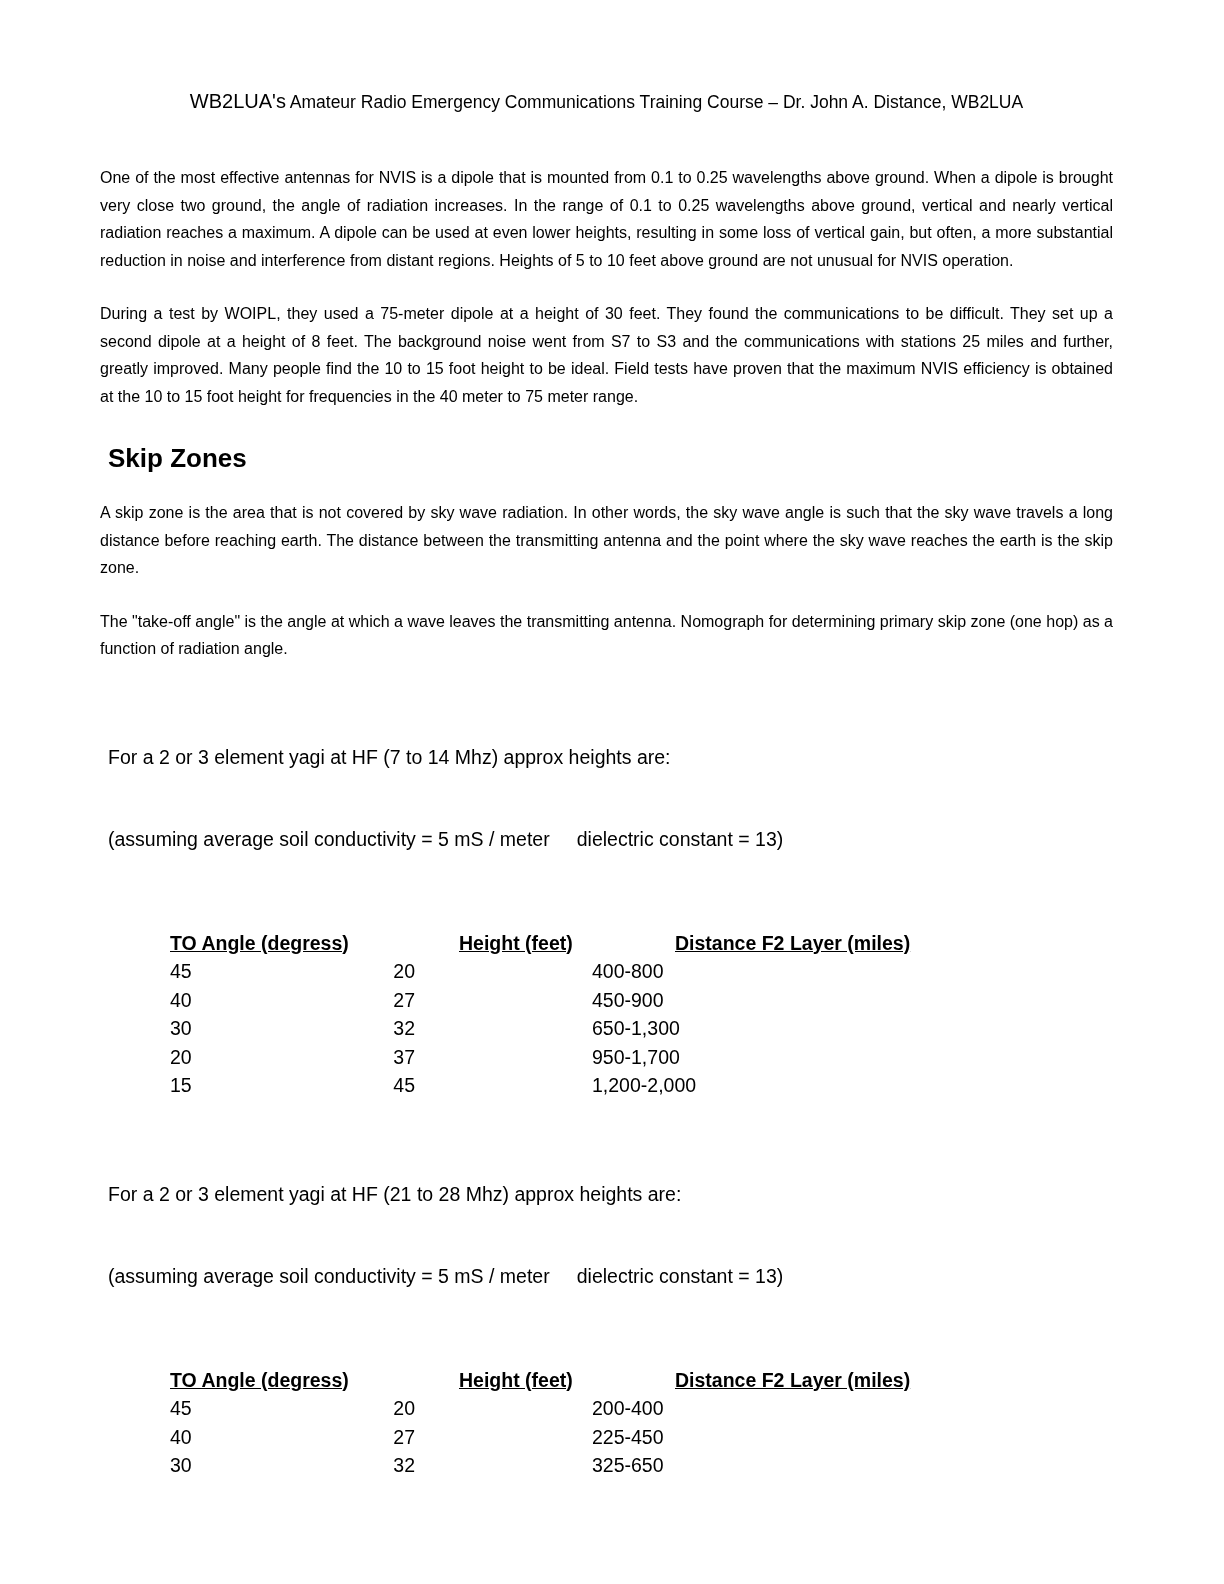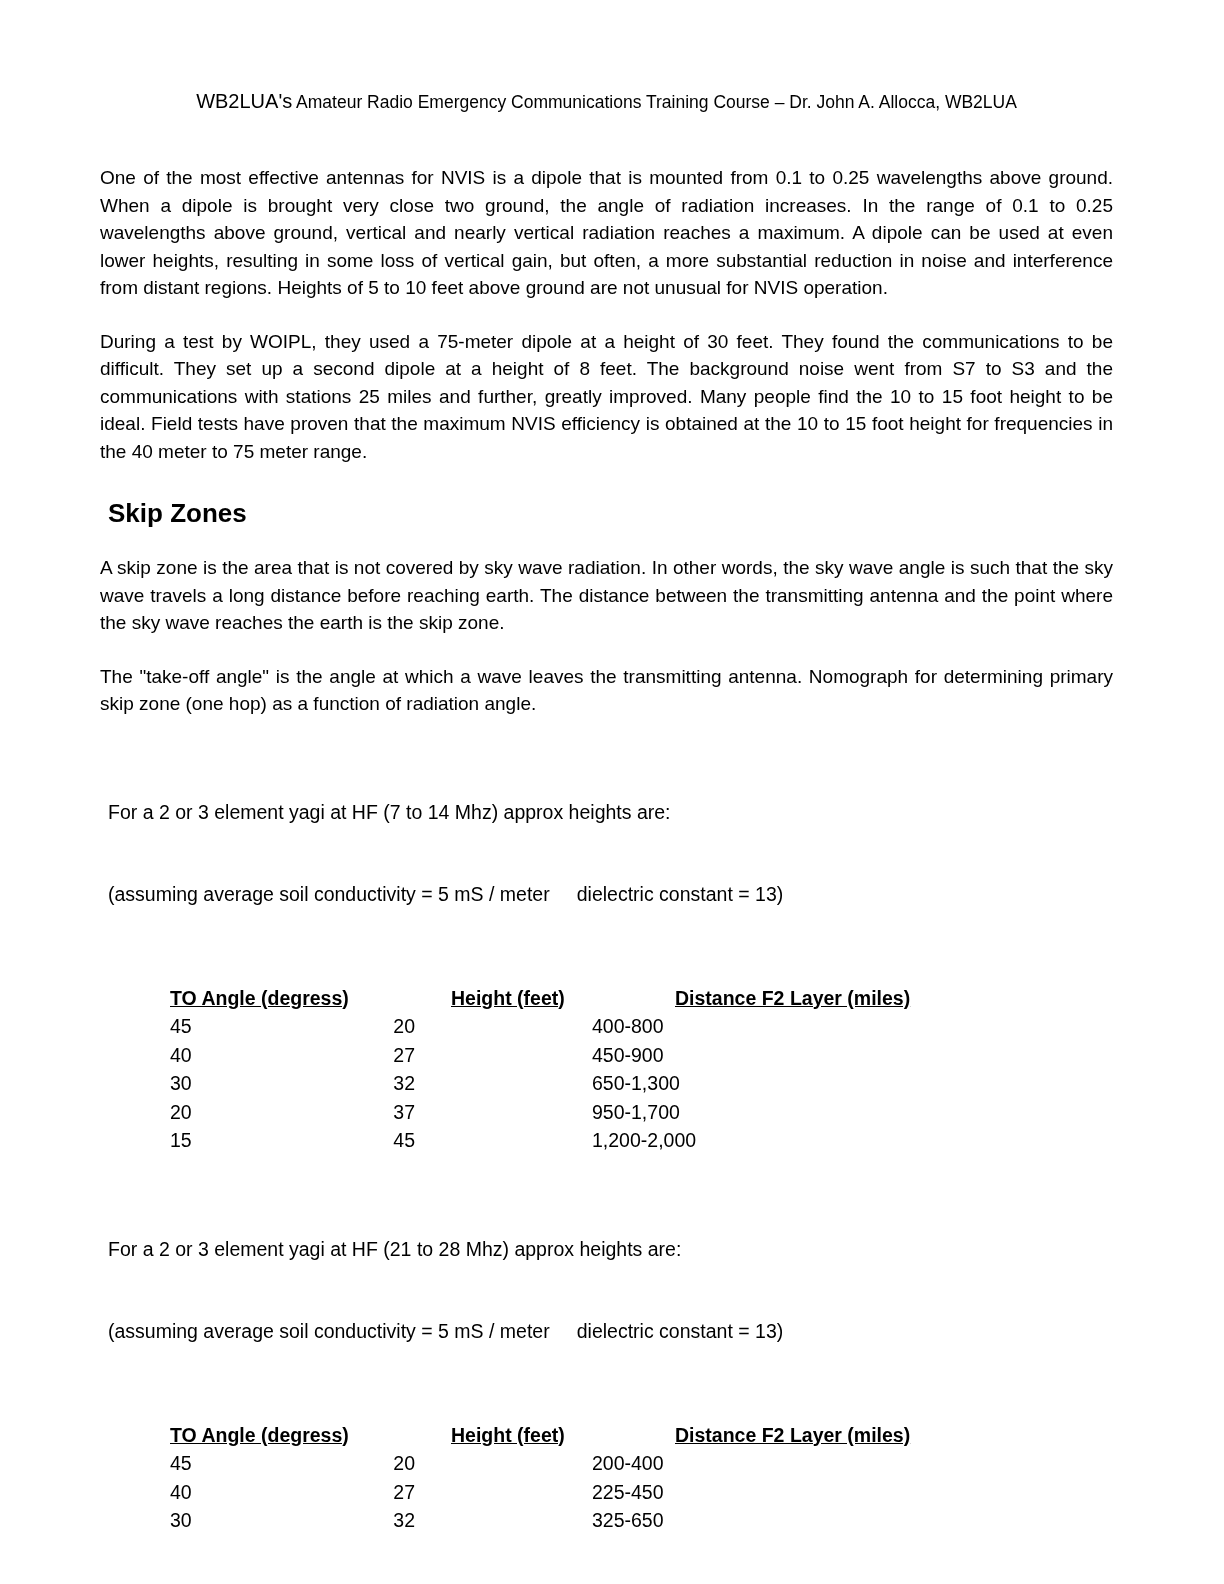--- a/index.html
+++ b/index.html
@@ -16,21 +16,21 @@
   }
   .doc-header {
     text-align: center;
     font-size: 17.5px;
     line-height: 26px;
     margin-bottom: 49px;
     white-space: nowrap;
   }
   .hdr-lead { font-size: 20px; }
   .body-p {
-    font-size: 19px;
+    font-size: 16px;
     line-height: 27.5px;
     text-align: justify;
     margin: 0 0 26px 0;
   }
   .section-title {
     font-size: 26px;
     line-height: 28px;
     font-weight: bold;
     margin: 34px 0 27px 8px;
   }
@@ -47,32 +47,32 @@
     line-height: 28.5px;
   }
   .trow { position: relative; height: 28.5px; }
   .th {
     position: absolute;
     font-weight: bold;
     text-decoration: underline;
     white-space: nowrap;
   }
   .th1 { left: 0; }
-  .th2 { left: 281px; }
+  .th2 { left: 289px; }
   .th3 { left: 505px; }
   .tc1 { position: absolute; left: 0; }
   .tc2 { position: absolute; left: 160px; width: 85px; text-align: right; }
   .tc3 { position: absolute; left: 422px; white-space: nowrap; }
 </style>
 </head>
 <body>
 
 <div class="page">
 
-  <div class="doc-header"><span class="hdr-lead">WB2LUA's</span><span> Amateur Radio Emergency Communications Training Course – Dr. John A. Allocca, WB2LUA</span></div>
+  <div class="doc-header"><span class="hdr-lead">WB2LUA's</span><span> Amateur Radio Emergency Communications Training Course – Dr. John A. Distance, WB2LUA</span></div>
 
   <p class="body-p">One of the most effective antennas for NVIS is a dipole that is mounted from 0.1 to 0.25 wavelengths above ground. When a dipole is brought very close two ground, the angle of radiation increases. In the range of 0.1 to 0.25 wavelengths above ground, vertical and nearly vertical radiation reaches a maximum. A dipole can be used at even lower heights, resulting in some loss of vertical gain, but often, a more substantial reduction in noise and interference from distant regions. Heights of 5 to 10 feet above ground are not unusual for NVIS operation.</p>
 
   <p class="body-p">During a test by WOIPL, they used a 75-meter dipole at a height of 30 feet. They found the communications to be difficult. They set up a second dipole at a height of 8 feet. The background noise went from S7 to S3 and the communications with stations 25 miles and further, greatly improved. Many people find the 10 to 15 foot height to be ideal. Field tests have proven that the maximum NVIS efficiency is obtained at the 10 to 15 foot height for frequencies in the 40 meter to 75 meter range.</p>
 
   <h2 class="section-title">Skip Zones</h2>
 
   <p class="body-p">A skip zone is the area that is not covered by sky wave radiation. In other words, the sky wave angle is such that the sky wave travels a long distance before reaching earth. The distance between the transmitting antenna and the point where the sky wave reaches the earth is the skip zone.</p>
 
   <p class="body-p">The "take-off angle" is the angle at which a wave leaves the transmitting antenna. Nomograph for determining primary skip zone (one hop) as a function of radiation angle.</p>

